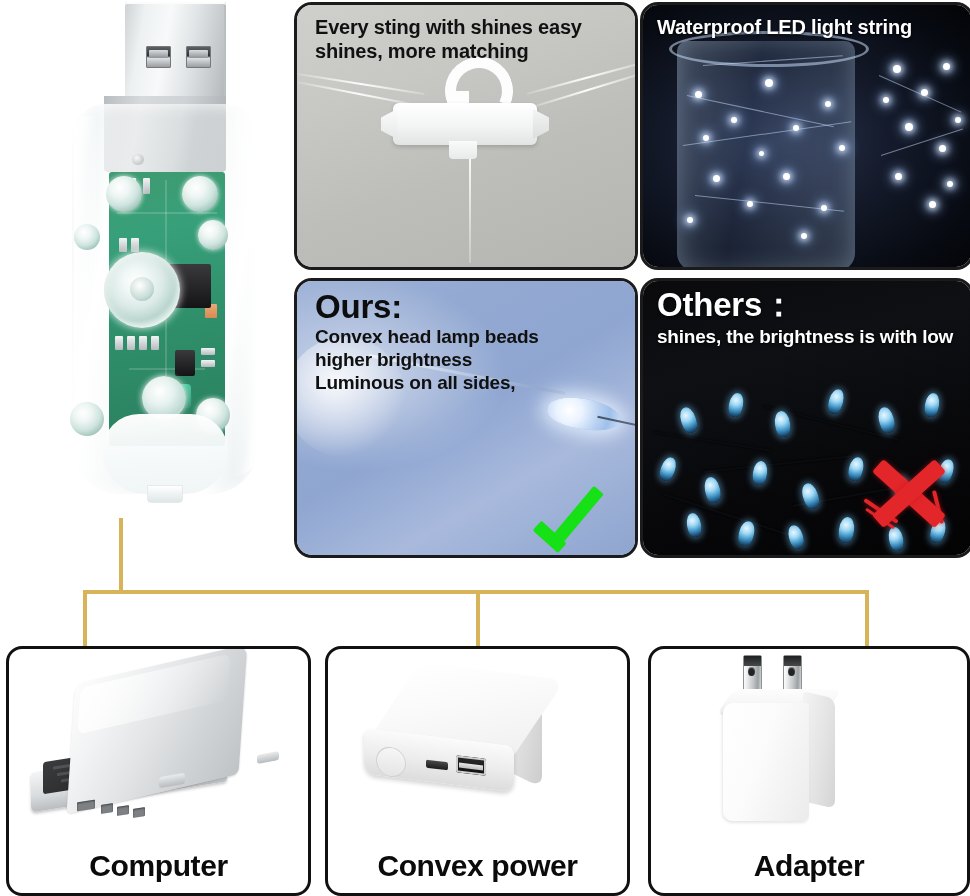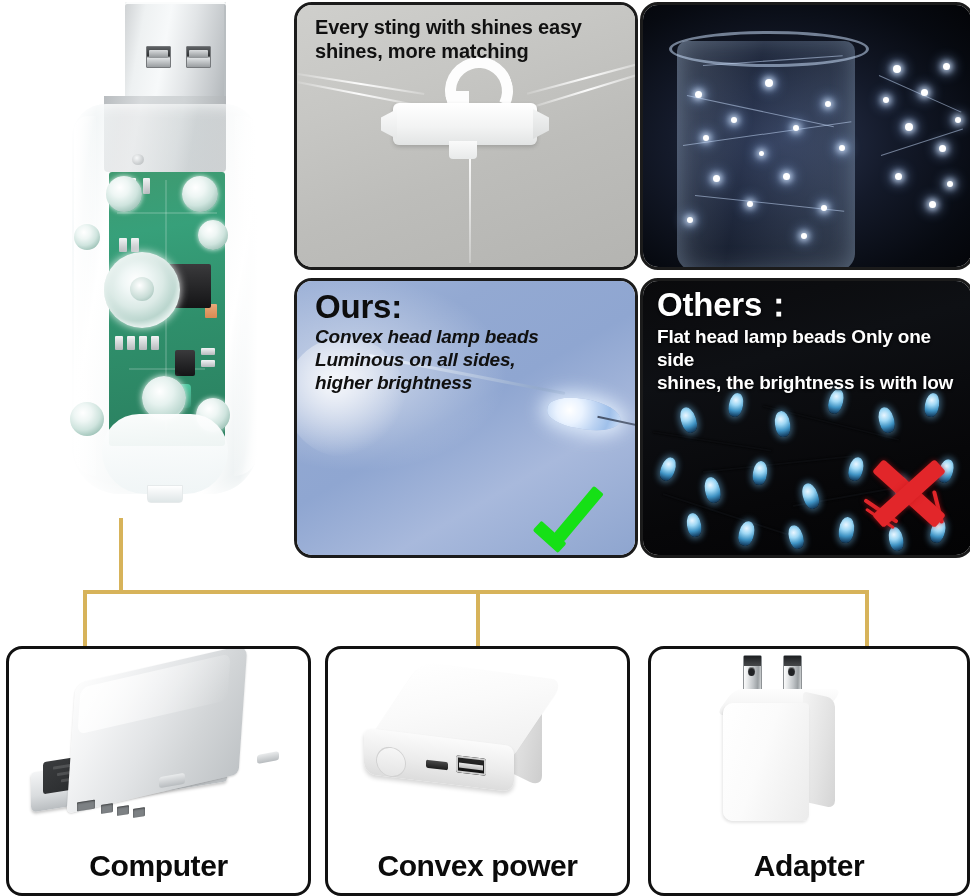--- a/index.html
+++ b/index.html
@@ -416,36 +416,39 @@
     <span class="spark" style="left:278px;top:84px;width:7px;height:7px"></span>
     <span class="spark" style="left:300px;top:58px;width:7px;height:7px"></span>
     <span class="spark" style="left:262px;top:118px;width:8px;height:8px"></span>
     <span class="spark" style="left:296px;top:140px;width:7px;height:7px"></span>
     <span class="spark" style="left:252px;top:168px;width:7px;height:7px"></span>
     <span class="spark" style="left:286px;top:196px;width:7px;height:7px"></span>
     <span class="spark" style="left:312px;top:112px;width:6px;height:6px"></span>
     <span class="spark" style="left:240px;top:92px;width:6px;height:6px"></span>
     <span class="spark" style="left:304px;top:176px;width:6px;height:6px"></span>
 
+    <div class="cap" style="left:14px;top:10px;width:300px;font-size:20px;color:#ffffff;text-shadow:0 1px 3px rgba(0,0,0,.9);">
+      <div>Waterproof LED light string</div>
+    </div>
   </div>
 
   <div class="panel" style="left:294px;top:278px;width:338px;height:274px;">
     <div class="bgOurs"></div>
     <div class="oursGlassL"></div>
     <div class="oursWire"></div>
     <div class="oursBead"></div>
     <div class="oursWire2"></div>
 
     <div class="cap" style="left:18px;top:6px;font-size:33px;color:#0d0d0d;">
       <span>Ours:</span>
     </div>
-    <div class="cap" style="left:18px;top:44px;width:300px;font-size:19px;color:#101010;font-style:italic;">
+    <div class="cap" style="left:18px;top:44px;width:300px;font-size:19px;color:#101010;">
       <div>Convex head lamp beads</div>
+      <div>higher brightness</div>
       <div>Luminous on all sides,</div>
-      <div>higher brightness</div>
     </div>
 
     <div class="tick">
       <i class="a"></i>
         <i class="b"></i>
     </div>
   </div>
 
   <div class="panel" style="left:640px;top:278px;width:328px;height:274px;">
     <div class="bgOthers"></div>
@@ -473,21 +476,20 @@
     <span class="ledBlue" style="left:96px;top:240px;width:15px;height:25px;transform:rotate(14deg)"></span>
     <span class="ledBlue" style="left:146px;top:244px;width:14px;height:24px;transform:rotate(-16deg)"></span>
     <span class="ledBlue" style="left:196px;top:236px;width:15px;height:26px;transform:rotate(8deg)"></span>
     <span class="ledBlue" style="left:246px;top:246px;width:14px;height:24px;transform:rotate(-12deg)"></span>
     <span class="ledBlue" style="left:288px;top:238px;width:14px;height:24px;transform:rotate(16deg)"></span>
 
     <div class="cap" style="left:14px;top:4px;font-size:33px;color:#ffffff;text-shadow:0 1px 3px rgba(0,0,0,.95);">
       <span>Others：</span>
     </div>
     <div class="cap" style="left:14px;top:44px;width:306px;font-size:19px;color:#ffffff;text-shadow:0 1px 3px rgba(0,0,0,.95);">
-      <div>Flat head lamp beads Only one side</div>
       <div>shines,  the brightness is with low</div>
     </div>
 
     <div class="xmark">
       <i class="t1"></i>
         <i class="t2"></i>
         <i class="t3"></i>
       <i class="a"></i>
         <i class="b"></i>
     </div>

